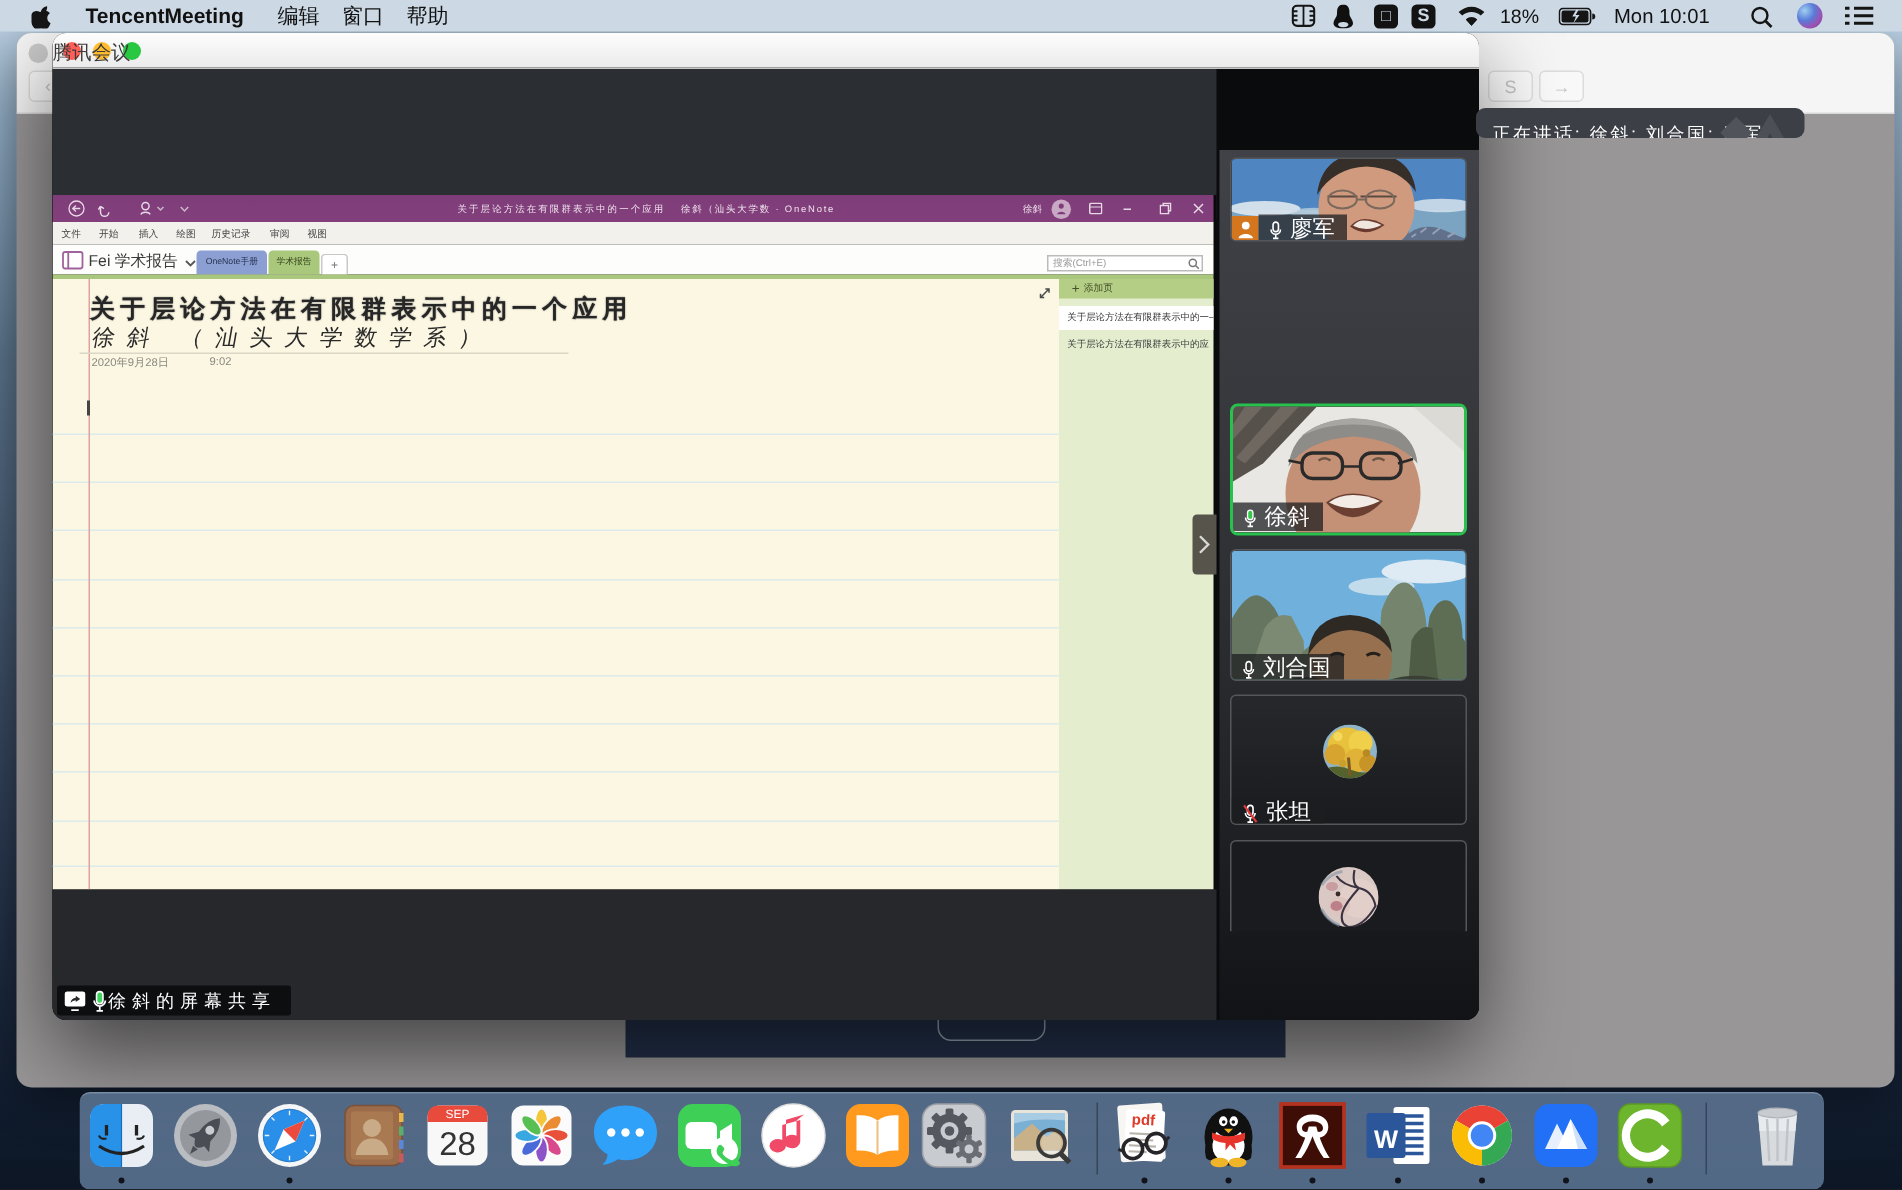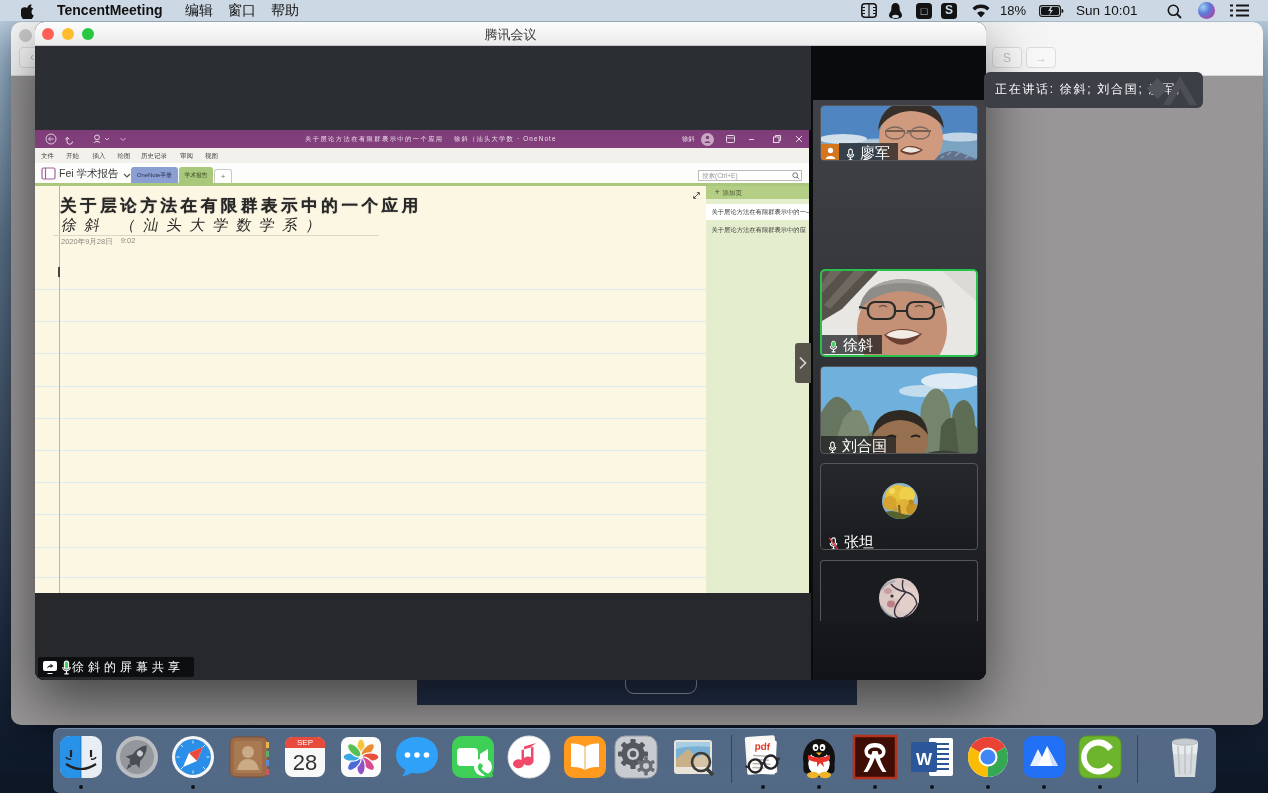--- a/index.html
+++ b/index.html
@@ -15,21 +15,21 @@
 #pdfwin .toolbar{position:absolute;left:0;top:0;width:100%;height:54px;background:#f6f5f5;border-bottom:1px solid #d9d9d9}
 #pdfwin .status{position:absolute;left:0;bottom:0;width:100%;height:21px;background:#f2f1f1;border-top:1px solid #c9c9c9;font-size:12px;color:#3f3f3f;line-height:20px;padding-left:8px}
 .fadedbtn{position:absolute;border:1px solid #dcdcdc;border-radius:4px;background:#f9f9f9;color:#c2c2c2}
 
 #navyband{position:absolute;left:417px;top:679px;width:440px;height:26px;background:#233049}
 #navyoutline{position:absolute;left:625px;top:672px;width:72px;height:22px;border:1.5px solid rgba(190,200,212,.75);border-radius:9px}
 
 #meetwin{position:absolute;left:35px;top:22px;width:951px;height:658px;border-radius:9px;overflow:hidden;background:#000;box-shadow:0 22px 55px rgba(0,0,0,.55)}
 #meettitle{position:absolute;left:0;top:0;width:100%;height:24px;background:linear-gradient(#fdfdfd,#ebebeb);border-bottom:1px solid #c8c8c8}
 #meettitle .tl{position:absolute;top:6px;width:12px;height:12px;border-radius:50%}
-#meettitle .name{position:absolute;left:0;right:0;top:4px;text-align:center;font-size:13px;color:#3a3a3a}
+#meettitle .name{position:absolute;left:0;right:0;top:4px;font-size:13px;color:#3a3a3a}
 #meetbody{position:absolute;left:0;top:24px;width:951px;height:634px;background:#0a0b0d}
 #stage{position:absolute;left:0;top:0;width:776px;height:100px;background:#2b2e33}
 
 #share{position:absolute;left:0;top:84px;width:776px;height:463px;background:#0a0a0c}
 
 #sidebar{position:absolute;left:778px;top:54px;width:173px;height:580px;background:linear-gradient(#404247 0%,#35373b 35%,#232528 70%,#121316 100%)}
 
 .on-purple{position:absolute;left:0;top:0;width:773.5px;height:18px;background:linear-gradient(#7e3d78,#823f7c);color:#f0e2ee}
 .on-menu{position:absolute;left:0;top:18px;width:773.5px;height:15px;background:#f2f1ec;color:#444;font-size:6.5px}
 .on-menu span{position:absolute;top:4px}
@@ -48,21 +48,21 @@
 .pitem{position:absolute;left:0;width:103px;font-size:6.3px;color:#3a3a3a;line-height:15px;white-space:nowrap;overflow:hidden;padding-left:6px}
 
 .thumb{position:absolute;left:785px;width:158px;border:1px solid #54565a;border-radius:4px;overflow:hidden;background:#222}
 .nameband{position:absolute;height:19px;background:rgba(28,30,32,.74);color:#fff;font-size:15px;line-height:19px;white-space:nowrap}
 .nameband svg{vertical-align:-3px;margin:0 5px 0 7px}
 
 #botbar{position:absolute;left:0;top:547px;width:776px;height:87px;background:#26282b}
 
 #sharelabel{position:absolute;left:3px;top:611px;height:20px;background:rgba(10,12,14,.92);color:#fff;font-size:12px;letter-spacing:4px;line-height:20px;padding:0 10px 0 34px;border-radius:2px}
 
-#tooltip{position:absolute;left:984px;top:72px;width:219px;height:36px;background:#3c3f45;border-radius:6px;color:#fff;font-size:12px;letter-spacing:1.7px;line-height:35px;padding-left:11px;overflow:hidden}
+#tooltip{position:absolute;left:984px;top:72px;width:219px;height:20px;background:#3c3f45;border-radius:6px;color:#fff;font-size:12px;letter-spacing:1.7px;line-height:35px;padding-left:11px;overflow:hidden}
 
 #dock{position:absolute;left:53px;top:728px;width:1163px;height:65px;background:rgba(95,120,150,.85);border-radius:7px;border-top:1px solid rgba(205,220,235,.3)}
 .dicon{position:absolute;top:5px;width:46px;height:46px}
 .ddot{position:absolute;top:56px;width:4px;height:4px;border-radius:50%;background:#10131a}
 .dsep{position:absolute;top:6px;width:1px;height:48px;background:rgba(30,40,55,.55)}
 </style></head>
 <body>
 <div id="screen">
   <div id="pdfwin">
     <div class="toolbar"></div>
@@ -196,21 +196,21 @@
         <div class="rule" style="top:287.8px"></div>
           <div class="rule" style="top:320px"></div>
         <div class="rule" style="top:352.2px"></div>
           <div class="rule" style="top:384.4px"></div>
         <div class="rule" style="top:416.6px"></div>
           <div class="rule" style="top:447.4px"></div>
         <div class="on-redline"></div>
         <div class="on-title-txt">关于层论方法在有限群表示中的一个应用</div>
         <div class="on-author">徐斜 （汕头大学数学系）</div>
         <div class="on-hr"></div>
-        <div class="on-date">2020年9月28日<span style="margin-left:8px;position:relative;top:-1px">9:02</span></div>
+        <div class="on-date">2020年9月28日<span style="margin-left:27px;position:relative;top:-1px">9:02</span></div>
         <div class="on-cursor"></div>
         <svg class="abs" style="left:657px;top:61px" width="9" height="9" viewBox="0 0 12 12">
             <path d="M2.5 9.5L9.5 2.5M6.5 2.2h3.3v3.3M5.5 9.8H2.2V6.5" stroke="#4a4a4a" stroke-width="1.3" fill="none"></path>
           </svg>
         <div class="on-panel">
           <div style="position:absolute;left:0;top:0;width:103px;height:13px;background:#b5ce85;color:#44512a;font-size:6.5px;line-height:13px">
               <span style="position:absolute;left:9px;top:0;font-size:9px;line-height:12px">+</span>
               <span style="position:absolute;left:17px">添加页</span>
             </div>
           <div class="pitem" style="top:18.4px;height:15.4px;background:#fff;color:#333">关于层论方法在有限群表示中的一—</div>
@@ -329,21 +329,21 @@
         <path d="M10 13.2L13.8 9.0a5.4 5.4 0 0 0-7.6 0zM16.2 6.4a9 9 0 0 0-12.4 0L1.4 4A12.4 12.4 0 0 1 18.6 4z" fill="#151515"></path>
         <path d="M10 13.2 L6.2 9.0a5.4 5.4 0 0 1 7.6 0zM3.8 6.4 16.2 6.4" fill="#151515" stroke="none"></path>
       </svg>
     <span class="it" style="left:1000px;font-size:13px">18%</span>
     <svg class="abs" style="left:1039px;top:4.5px" width="25" height="12" viewBox="0 0 25 12">
         <rect x=".6" y=".6" width="20.8" height="10.8" rx="2.5" fill="none" stroke="#151515" stroke-width="1.1"></rect>
         <rect x="2" y="2" width="18" height="8" rx="1.5" fill="#151515"></rect>
         <path d="M22.5 4v4a2 2 0 0 0 0-4z" fill="#151515"></path>
         <path d="M11.8 1.5L9.2 6h2.4l-1.6 4.5 4-5.5h-2.6l2-3.5z" fill="#ccd9e5"></path>
       </svg>
-    <span class="it" style="left:1076px;font-size:13.5px">Sun 10:01</span>
+    <span class="it" style="left:1076px;font-size:13.5px">Mon 10:01</span>
     <svg class="abs" style="left:1167px;top:3.5px" width="15" height="15" viewBox="0 0 15 15">
         <circle cx="6.3" cy="6.3" r="5" fill="none" stroke="#151515" stroke-width="1.6"></circle>
         <path d="M10 10l4 4" stroke="#151515" stroke-width="1.8"></path>
       </svg>
     <div class="abs" style="left:1198px;top:2px;width:17px;height:17px;border-radius:50%;background:radial-gradient(circle at 30% 30%,#9fd0f0,#5a7ad8 40%,#a050b0 70%,#3a3a8a 100%)"></div>
     <svg class="abs" style="left:1230px;top:4px" width="19" height="13" viewBox="0 0 19 13">
         <path d="M0 1.5h3M0 6.5h3M0 11.5h3M6 1.5h13M6 6.5h13M6 11.5h13" stroke="#151515" stroke-width="1.9"></path>
       </svg>
   </div>
   <div id="dock">

